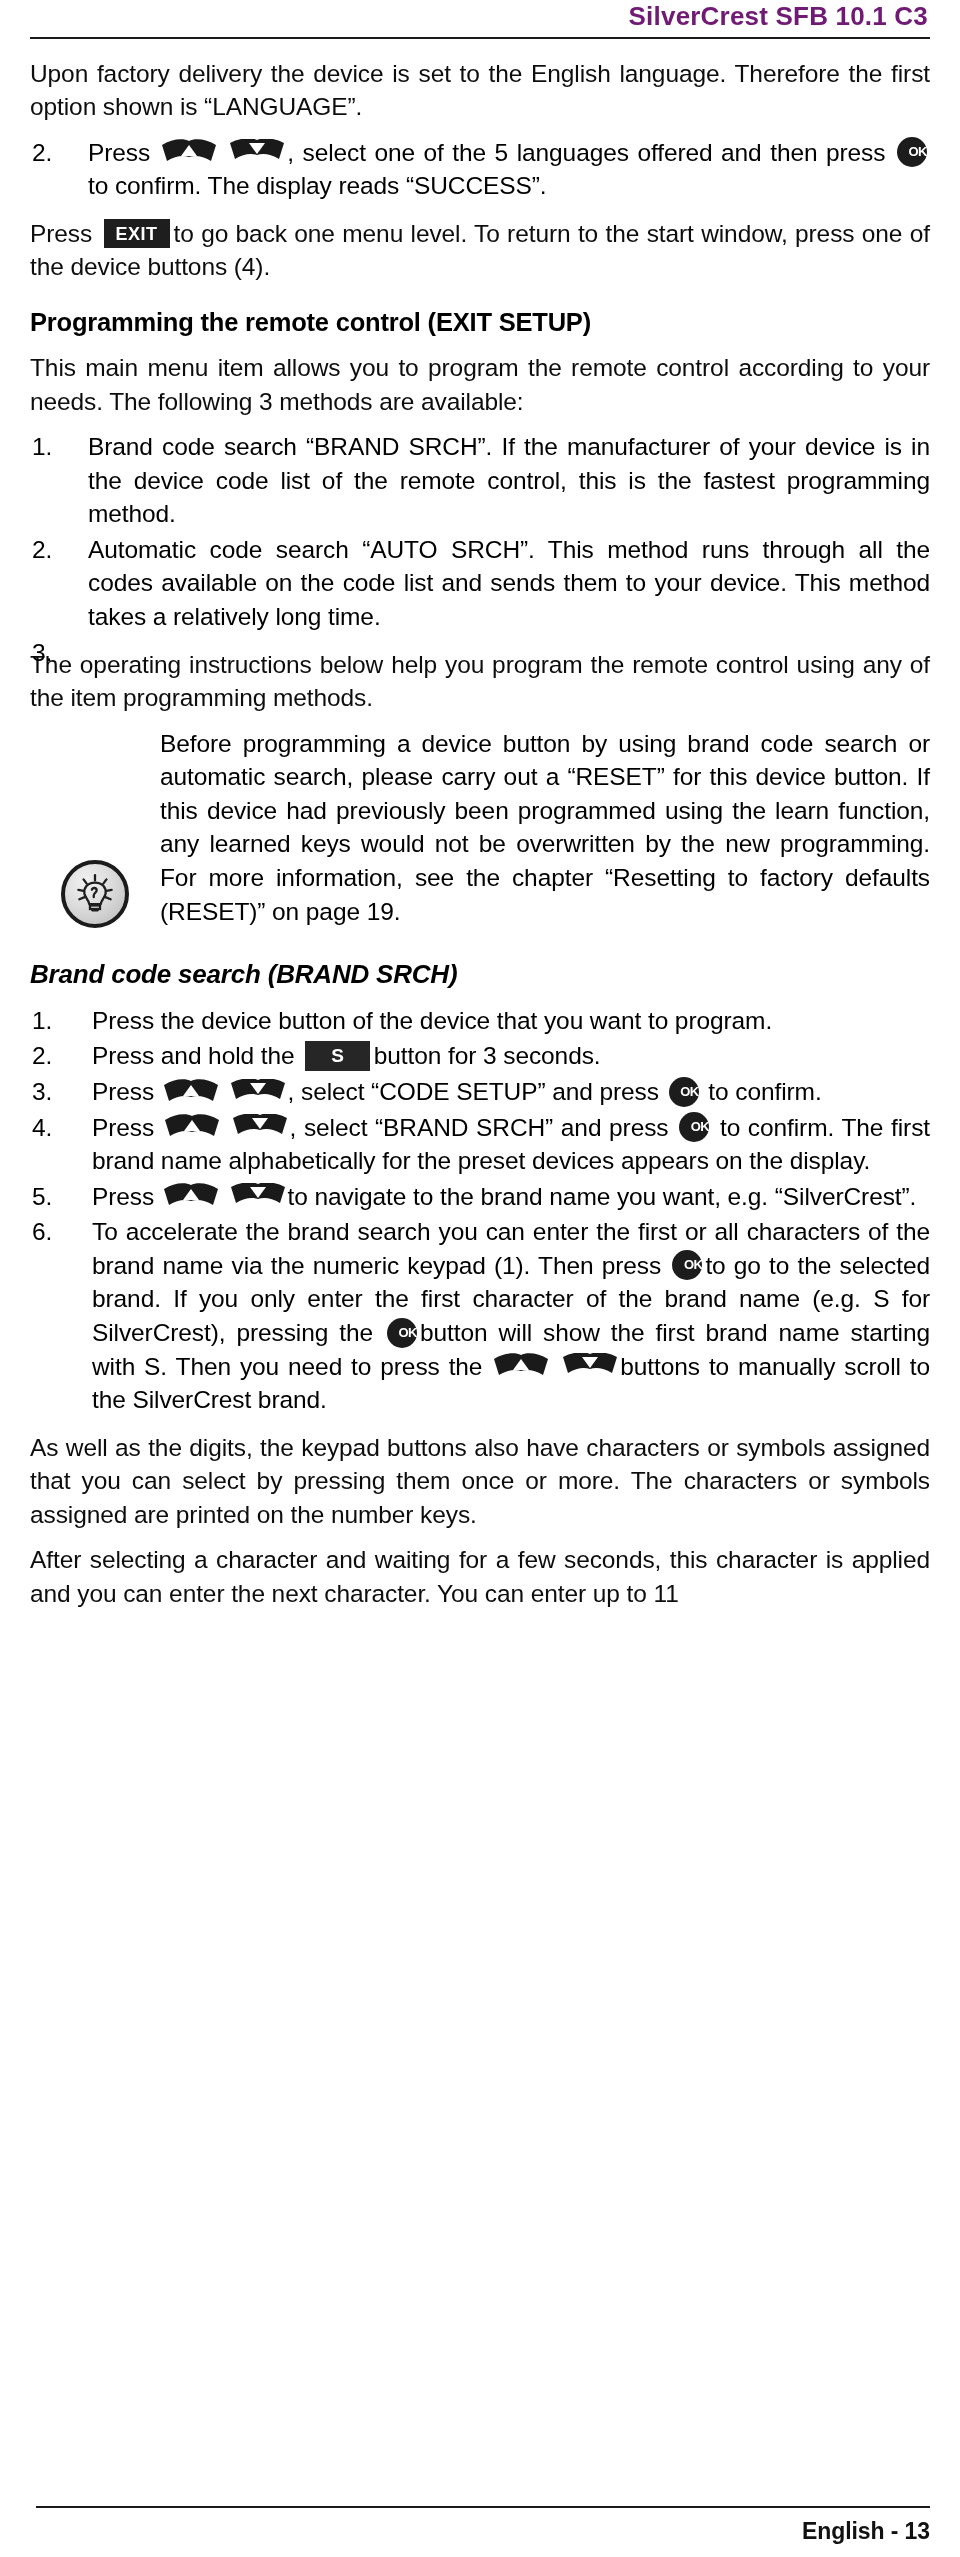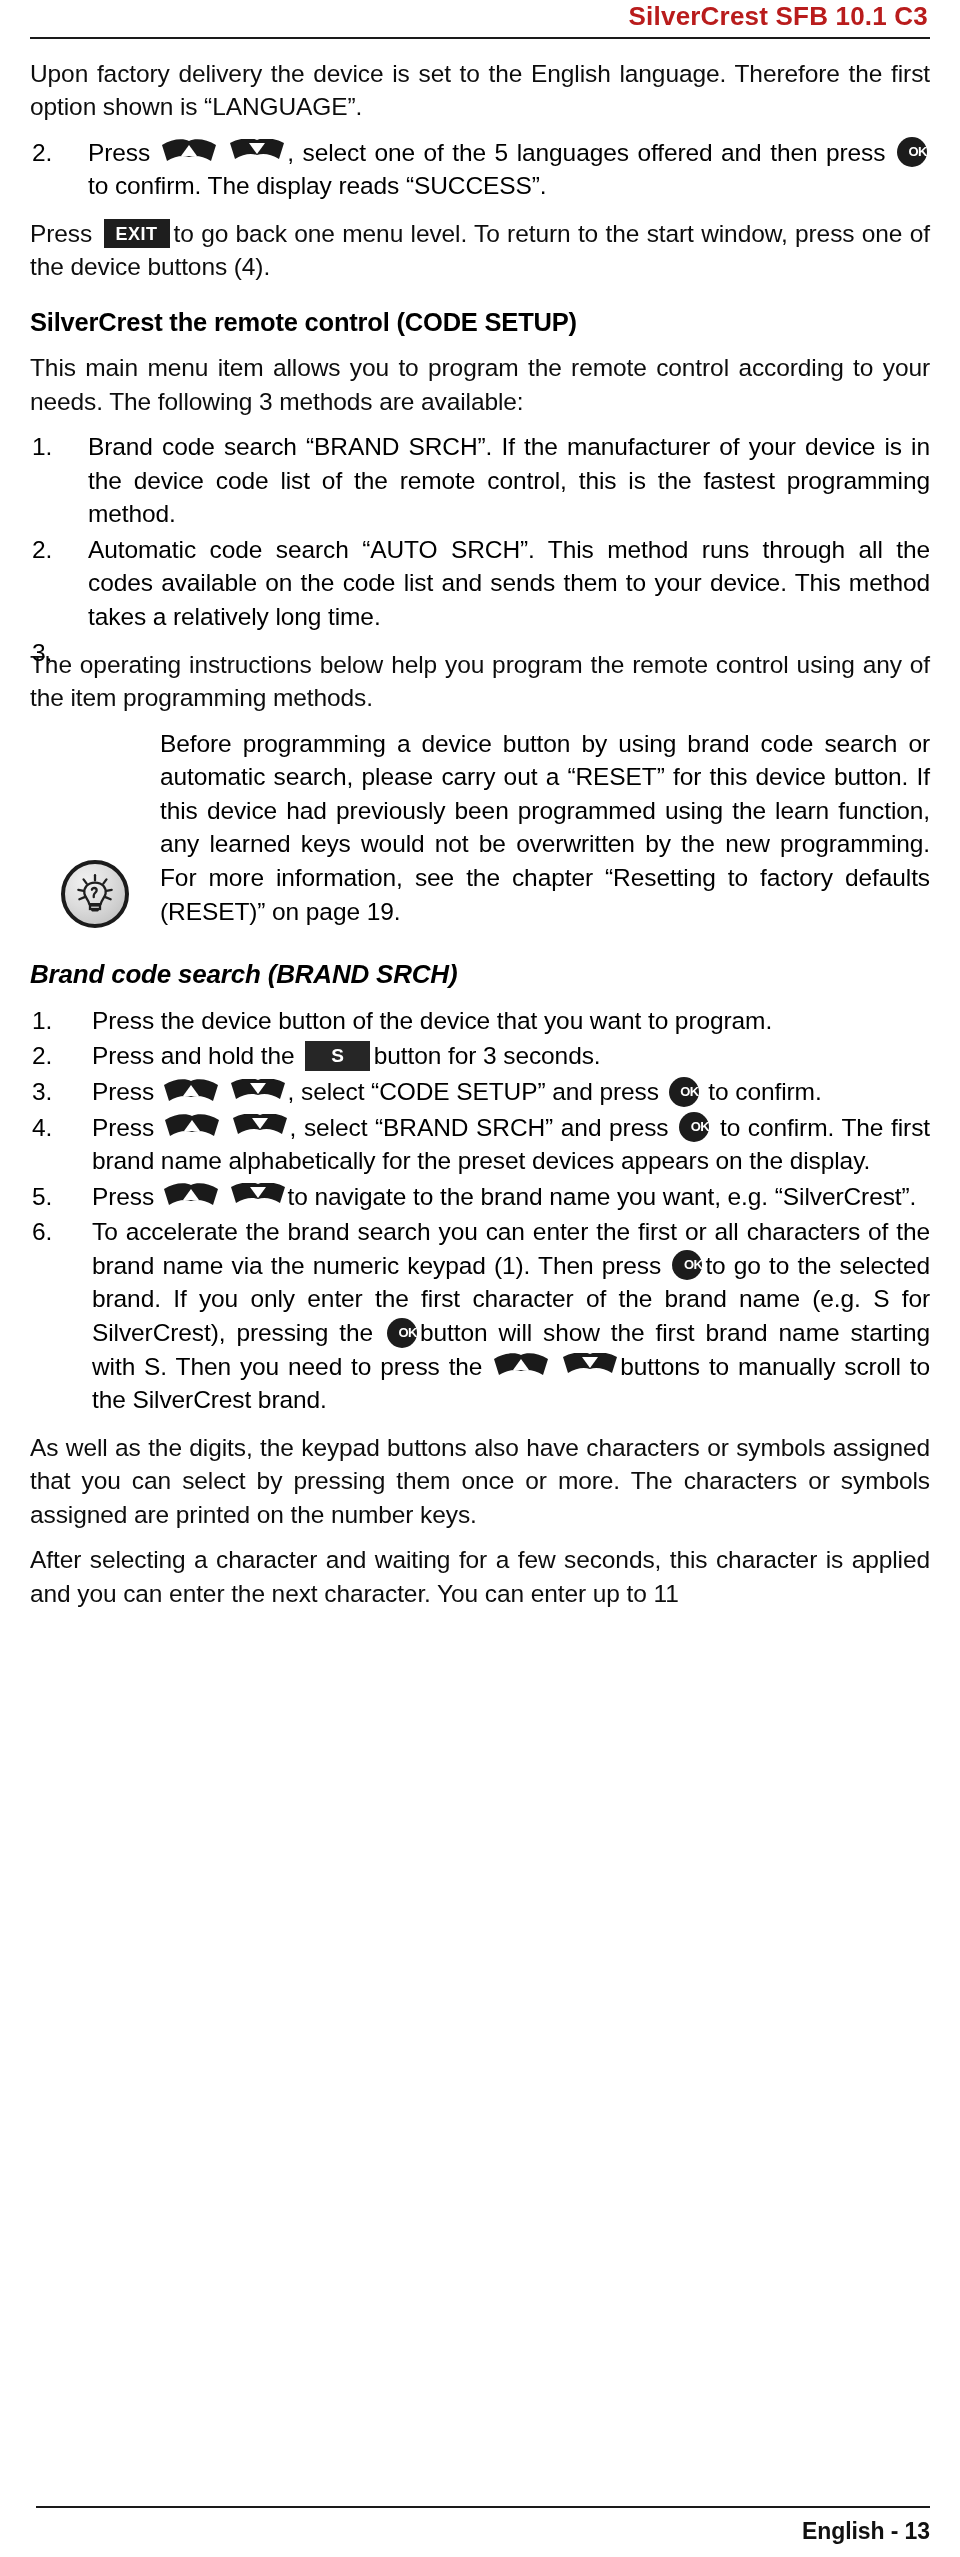--- a/index.html
+++ b/index.html
@@ -25,21 +25,21 @@
   
   .header {
     padding-top: 2px;
     text-align: right;
   }
   .header-title {
     font-size: 26px;
     font-weight: 700;
     letter-spacing: 0.2px;
     line-height: 1.1;
-    color: #b91c1c;
+    color: #701a75;
     display: inline-block;
     padding-right: 2px;
   }
   .rule {
     border: 0;
     border-top: 2.5px solid #1a1a1a;
     margin: 6px 0 0 0;
     height: 0;
   }
   .rule.footer-rule {
@@ -238,21 +238,21 @@
       </li>
     </ol>
 
     <div class="gap-sm"></div>
 
     <p class="para"><span>Press</span>
       <span class="key key-exit">EXIT</span><span>to go back one menu level. To return to the start window, press one of the device buttons (4).</span></p>
 
     <div class="gap-md"></div>
 
-    <h2 class="section-head">SilverCrest the remote control (CODE SETUP)</h2>
+    <h2 class="section-head">Programming the remote control (EXIT SETUP)</h2>
 
     <div class="gap-sm"></div>
 
     <p class="para">This main menu item allows you to program the remote control according to your needs. The following 3 methods are available:</p>
 
     <div class="gap-sm"></div>
 
     <ol class="numlist">
       <li>
         <span class="num">1.</span><span>Brand code search “BRAND SRCH”. If the manufacturer of your device is in the device code list of the remote control, this is the fastest programming method.</span>

